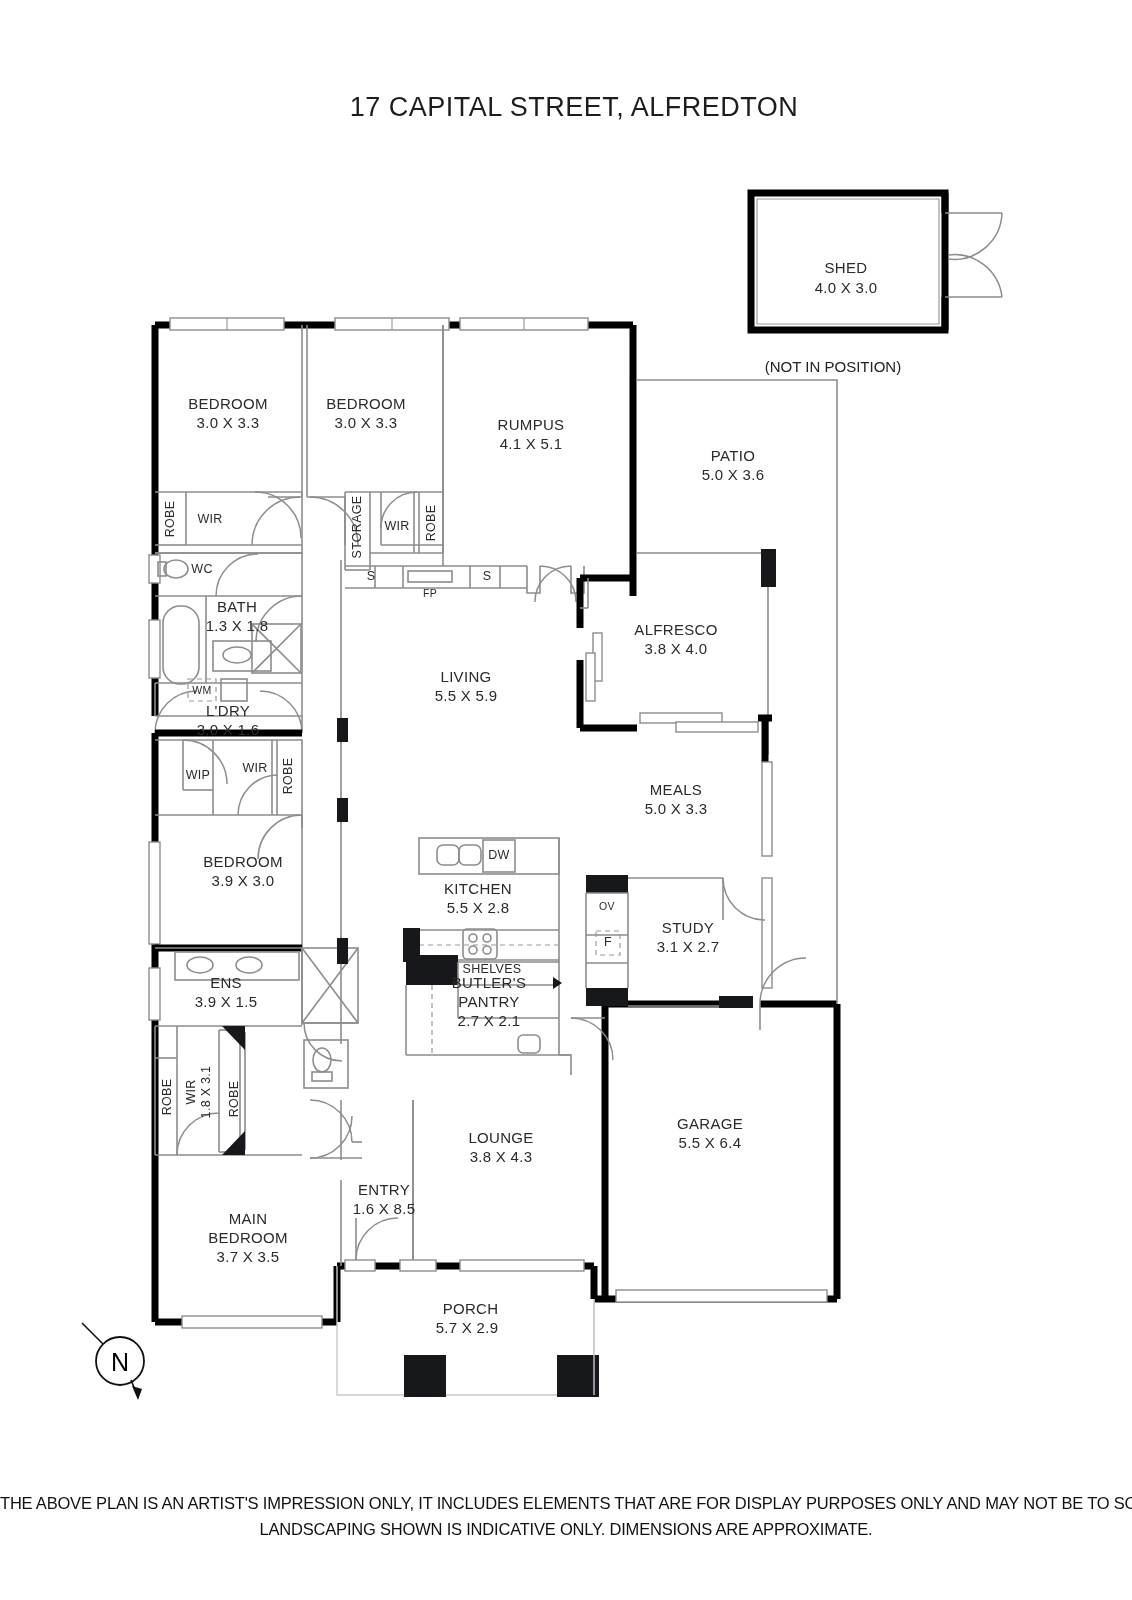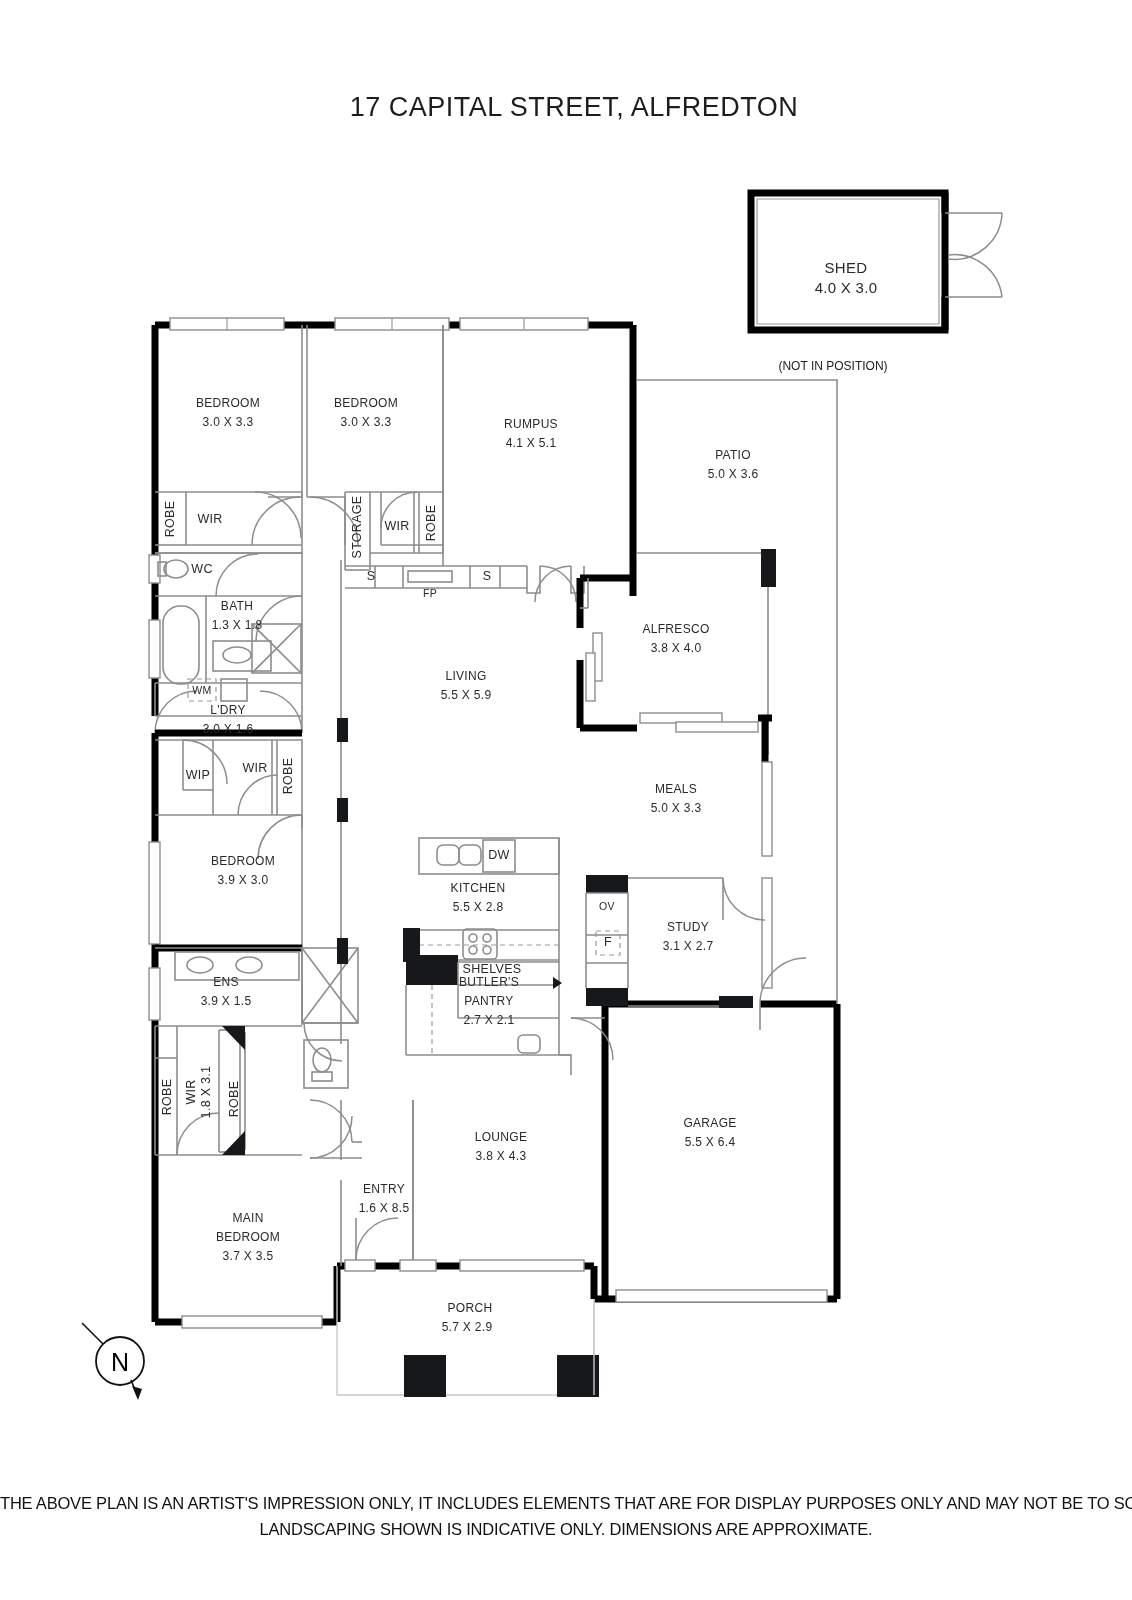--- a/index.html
+++ b/index.html
@@ -12,32 +12,32 @@
     position:absolute;left:8px;top:92px;width:1132px;text-align:center;
     font-size:27px;letter-spacing:.5px;color:#1d1d1d;font-weight:400;
   }
   #footer-note{
     position:absolute;left:0;top:1490px;width:1132px;text-align:center;
     font-size:16.5px;line-height:26px;color:#111;letter-spacing:-0.2px;
   }
   #footer-note div{white-space:nowrap;}
   svg#floorplan{position:absolute;left:0;top:0;width:1132px;height:1600px;}
   .rlabel{
-    position:absolute;text-align:center;font-size:12px;line-height:19px;
+    position:absolute;text-align:center;font-size:15px;line-height:19px;
     color:#2a2a2a;white-space:nowrap;letter-spacing:.3px;
     transform:translate(-50%,-50%);pointer-events:none;
   }
   .rlabel .rn{display:block;}
   .rlabel .rd{display:block;}
   .rlabel.small{font-size:12.5px;line-height:15px;}
   .rlabel.tiny{font-size:10.5px;line-height:13px;}
   .rlabel.vert{transform:translate(-50%,-50%) rotate(-90deg);}
   .rlabel.shed{font-size:15px;line-height:20px;}
   #notpos{
-    position:absolute;font-size:12px;color:#222;transform:translate(-50%,-50%);
+    position:absolute;font-size:15px;color:#222;transform:translate(-50%,-50%);
     white-space:nowrap;
   }
   #north-letter{
     position:absolute;font-size:25px;color:#000;transform:translate(-50%,-50%);
   }
 </style>
 </head>
 <body>
 
 <div id="plan-title">17 CAPITAL STREET, ALFREDTON</div>

